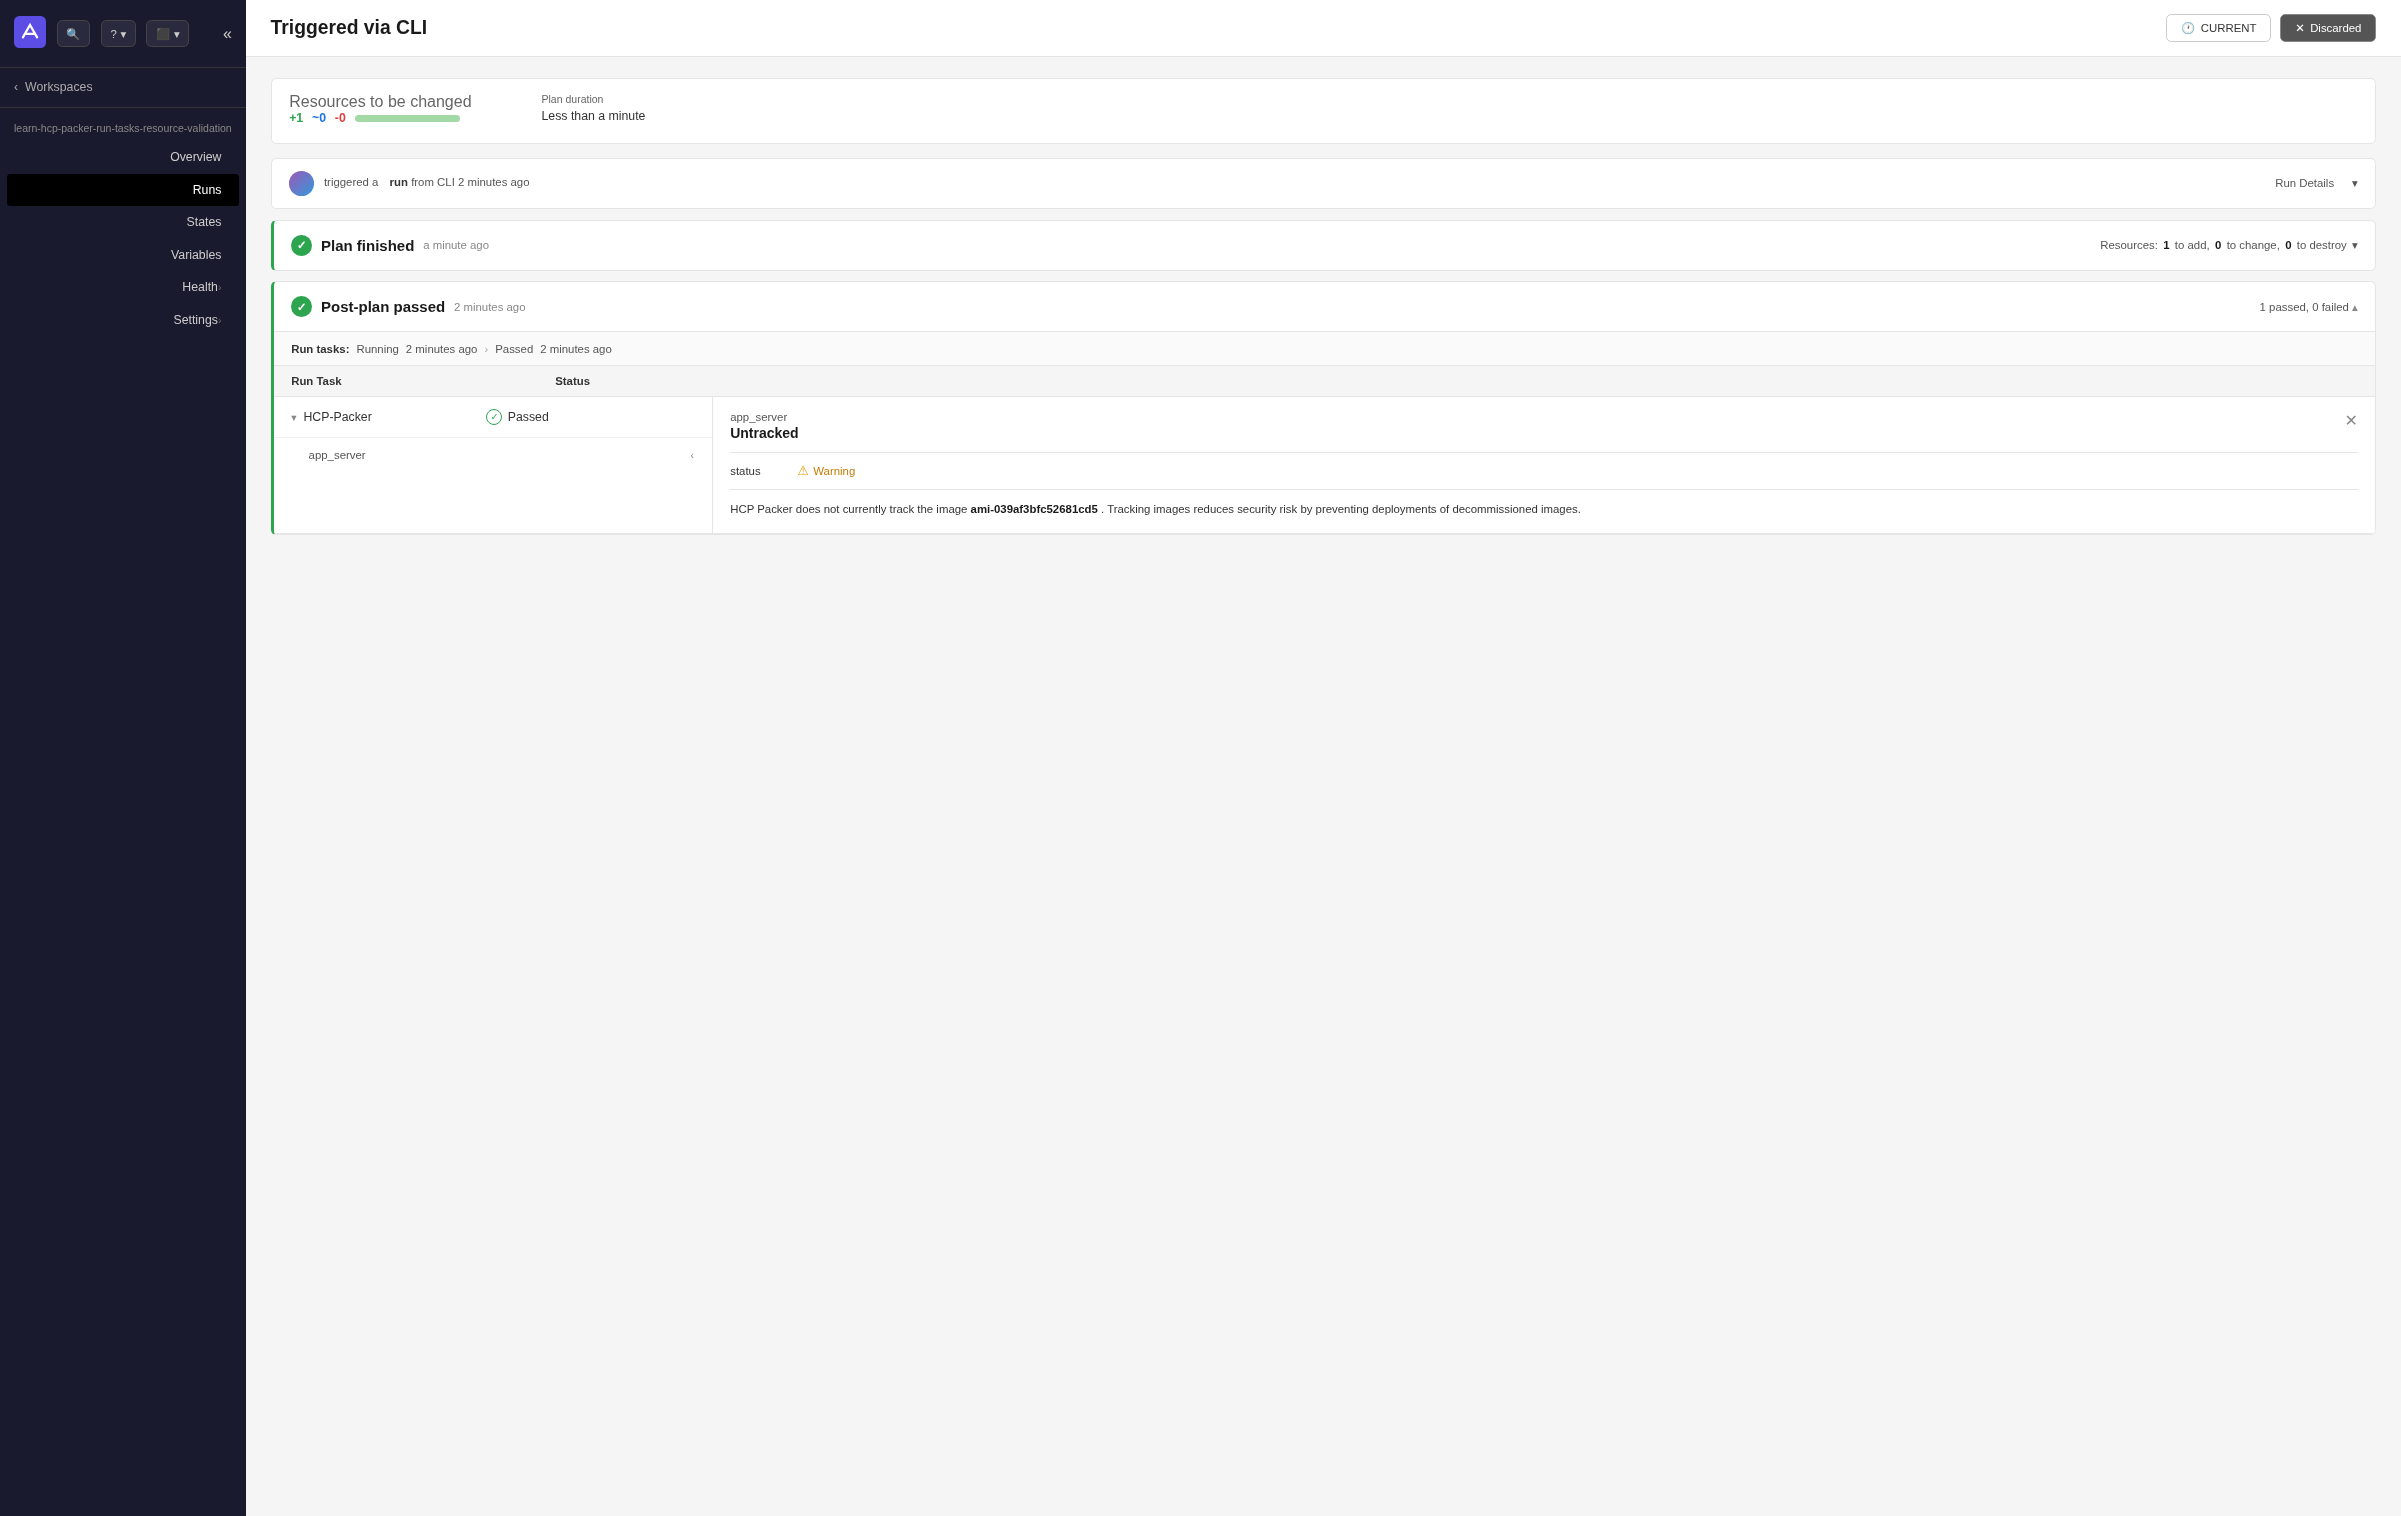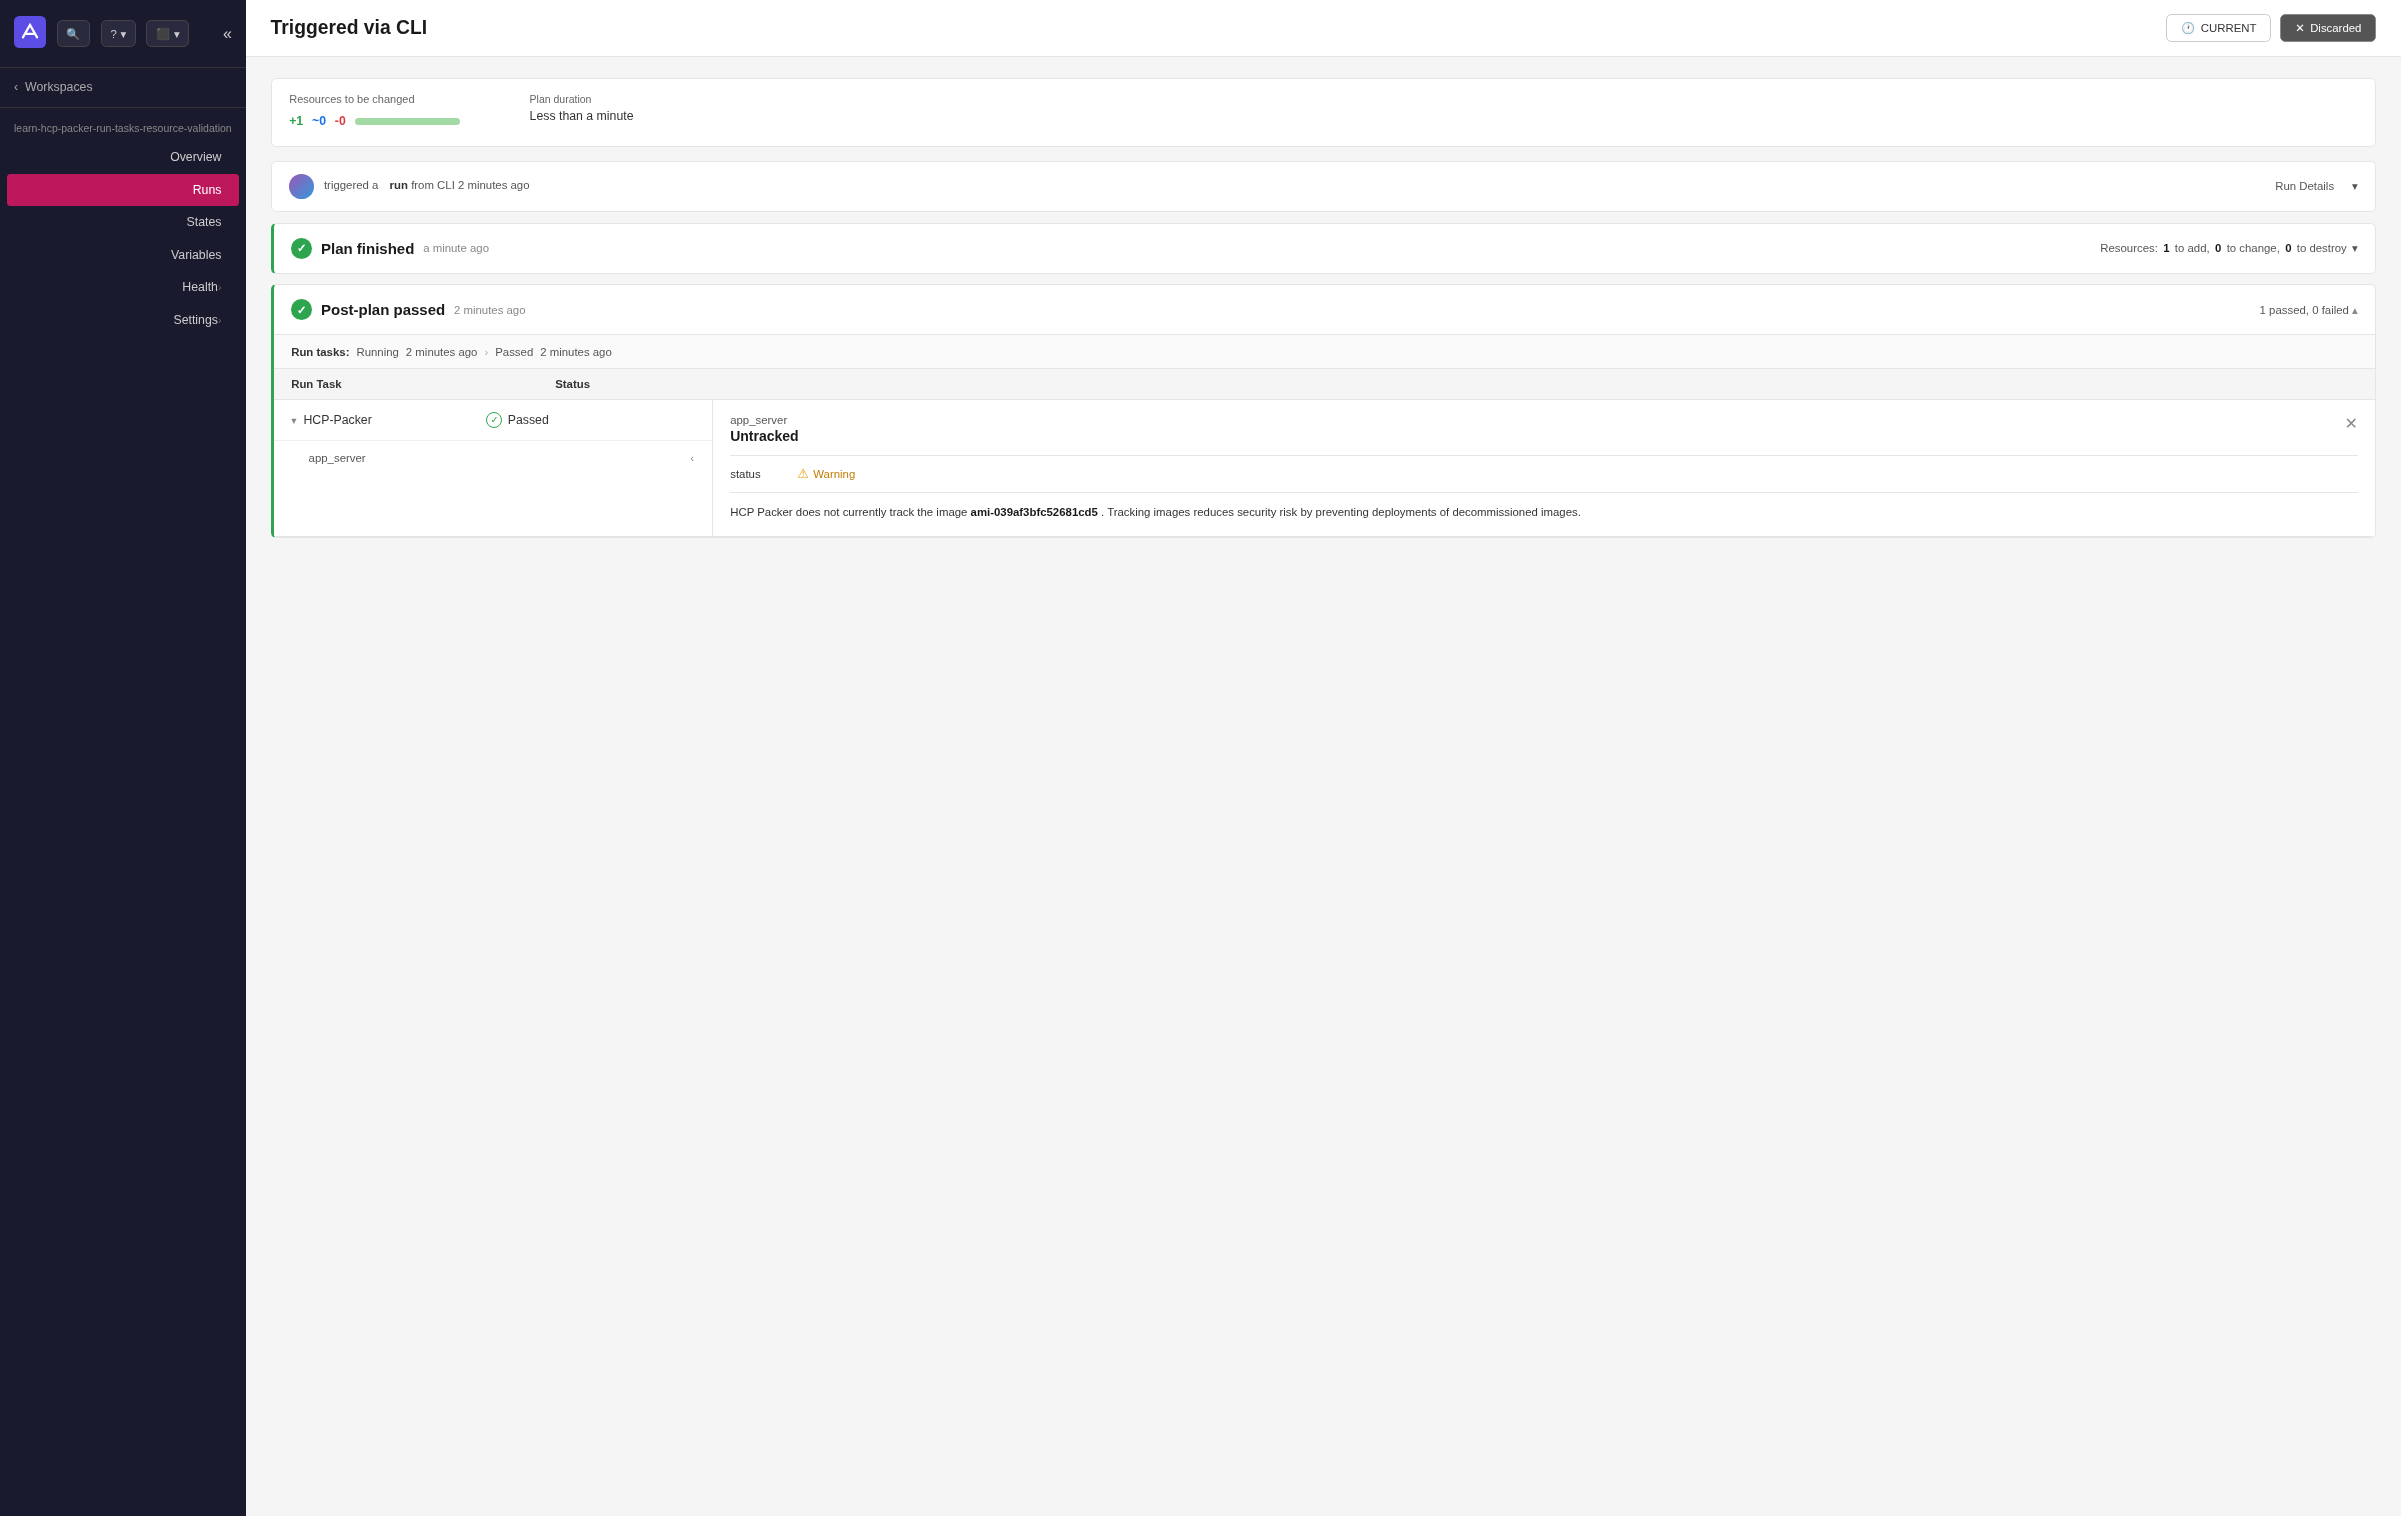--- a/index.html
+++ b/index.html
@@ -63,21 +63,21 @@
       display: flex;
       align-items: center;
       justify-content: flex-end;
       padding: 8.8px 17.6px;
       font-size: 12.3px;
       color: #ccc;
       cursor: pointer;
       border-radius: 3.5px;
       margin: 0.9px 7px;
     }
-    .nav-item.active { background: #be185d; color: #fff; }
+    .nav-item.active { background: #000000; color: #fff; }
     .nav-item .chevron { color: #666; font-size: 10.5px; }
 
     
     .main {
       flex: 1;
       display: flex;
       flex-direction: column;
       overflow: hidden;
     }
     .page-header {
@@ -135,24 +135,24 @@
       background: #fff;
       border: 0.9px solid #e5e5e5;
       border-radius: 5.3px;
       padding: 14px 17.6px;
       margin-bottom: 14px;
       display: flex;
       align-items: flex-start;
       gap: 70px;
     }
     .resources-to-change label {
-      font-size: 11px;
+      font-size: 16px;
       color: #666;
       display: block;
-      margin-bottom: 9px;
+      margin-bottom: 0;
     }
     .resource-counts {
       display: flex;
       gap: 8.8px;
       align-items: center;
       margin-bottom: 3.5px;
     }
     .count-add { color: #2da44e; font-size: 12.3px; font-weight: 600; }
     .count-change { color: #1a73e8; font-size: 12.3px; font-weight: 600; }
     .count-destroy { color: #d93f3f; font-size: 12.3px; font-weight: 600; }

